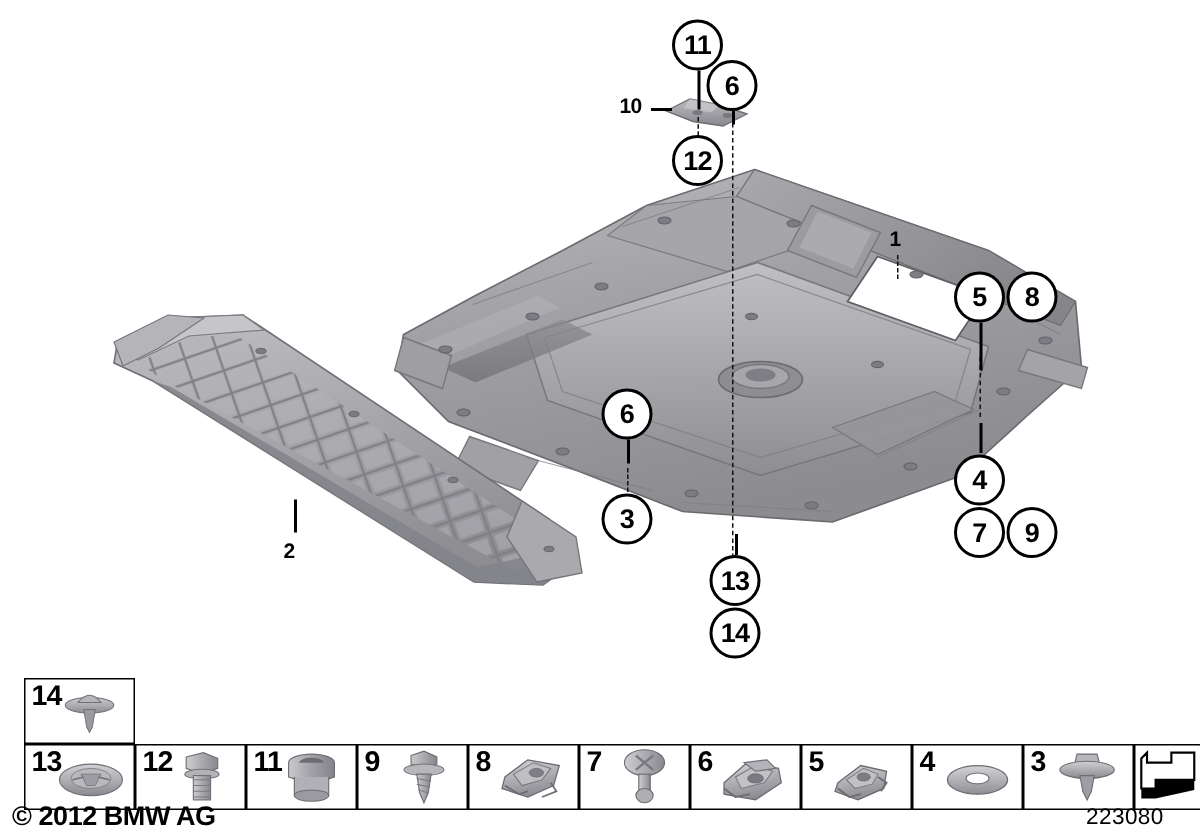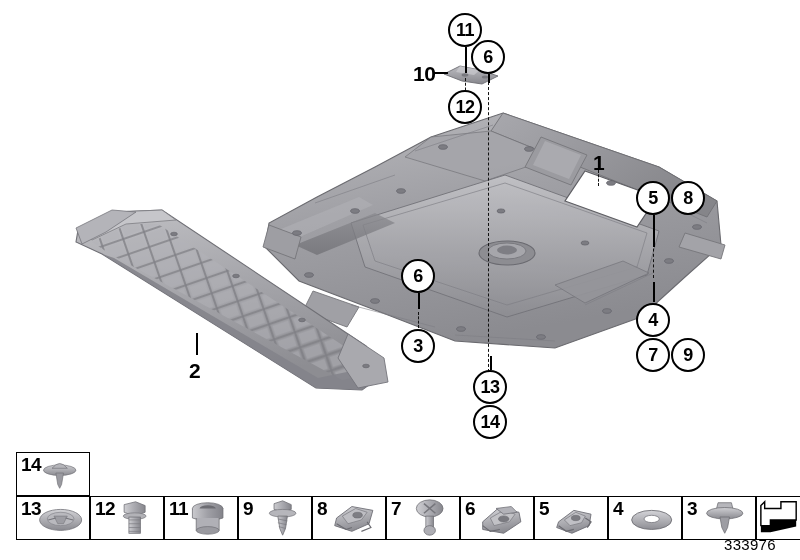--- a/index.html
+++ b/index.html
@@ -26,21 +26,21 @@
     font-size:18px;
     line-height:1;
     color:#000;
     letter-spacing:-0.5px;
     z-index:30;
   }
   
   .plainlabel{
     position:absolute;
     font-weight:bold;
-    font-size:21px;
+    font-size:14px;
     color:#000;
     z-index:30;
     line-height:1;
     letter-spacing:-0.5px;
   }
   
   .leader{position:absolute;background:#000;z-index:25;}
   .leader.v{width:1.6px;}
   .leader.h{height:1.6px;}
   .dashdotline{
@@ -450,14 +450,15 @@
     </div>
 
     <div class="lcell" style="left:740px;top:44px;width:46px;height:44px;">
       <svg class="lart" viewBox="0 0 46 44">
         <path d="M41,5 L25,5 L25,12 L8,12 L8,5 L4,9 L4,30 L14,30 L14,24 L41,24 Z" fill="#ffffff" stroke="#000" stroke-width="1.5" stroke-linejoin="miter"></path>
         <path d="M4,30 L14,30 L14,24 L41,24 L41,31 L14,37 L4,37 Z" fill="#000"></path>
       </svg>
     </div>
   </div>
 
-  <div id="partno">333976</div>
+  <div id="copyright">© 2012 BMW AG</div>
+  <div id="partno">223080</div>
 </div>
 
 </body></html>

